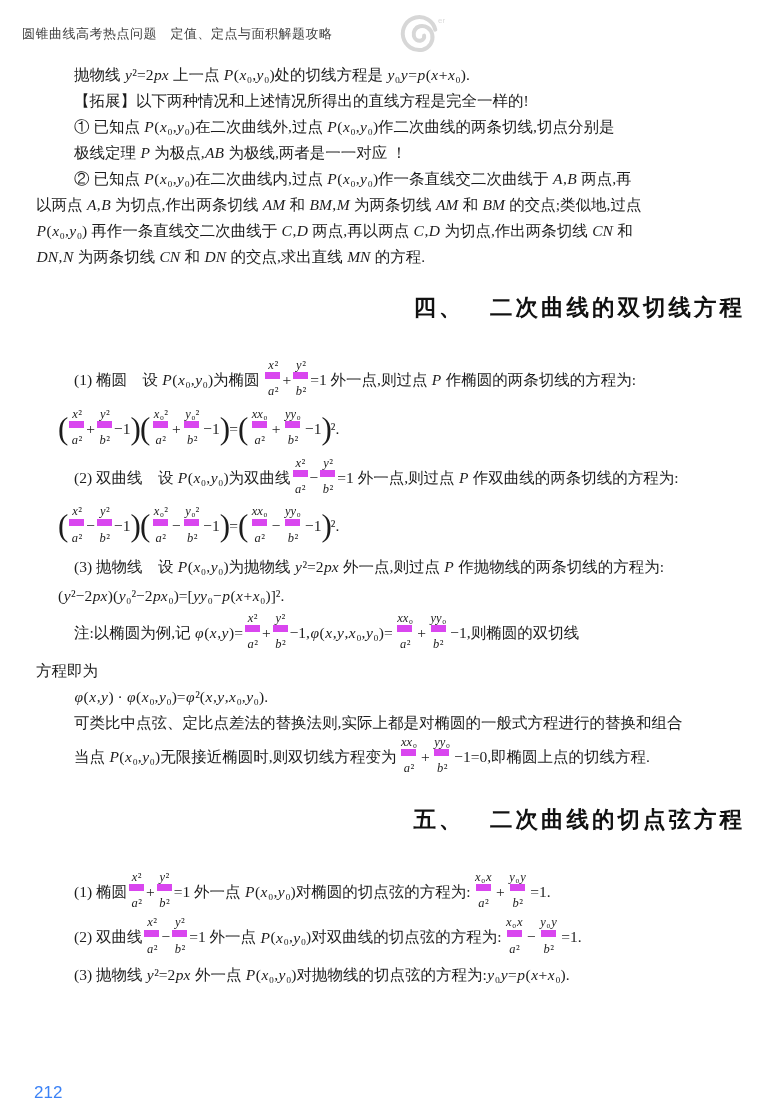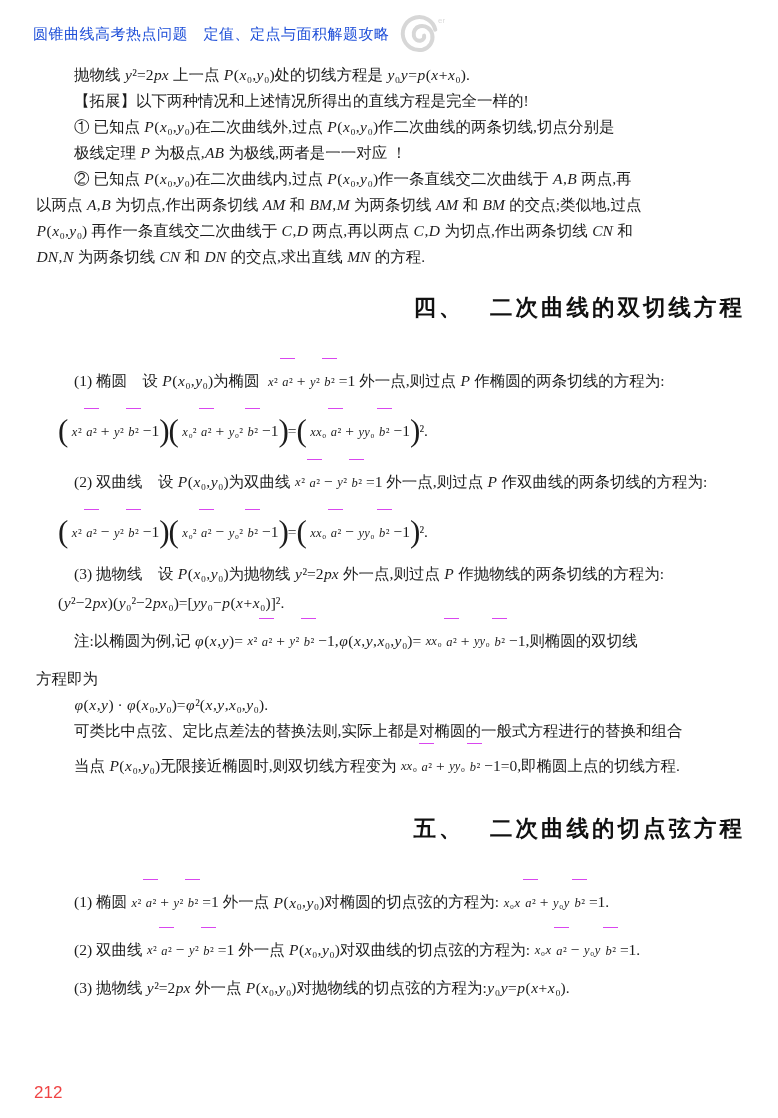--- a/index.html
+++ b/index.html
@@ -1,36 +1,36 @@
 <!DOCTYPE html>
 <html><head>
 <meta charset="utf-8">
 <style>
   html,body{margin:0;padding:0;background:#e8e8e8}
   .page{position:relative;width:778px;height:1118px;background:#ffffff;margin:0 auto;
         font-family:"Liberation Serif","DejaVu Serif",serif;color:#1c1c1c;overflow:hidden}
-  .header{position:absolute;left:33px;top:25px;
+  .header{position:absolute;left:22px;top:25px;
           font-family:"Liberation Sans","DejaVu Sans",sans-serif;
-          font-size:15px;color:#1d4ed8;letter-spacing:.5px;font-weight:500;white-space:nowrap}
+          font-size:13px;color:#404040;letter-spacing:.5px;font-weight:500;white-space:nowrap}
   .watermark{position:absolute;left:396px;top:11px;width:52px;height:50px;pointer-events:none}
   .content{position:absolute;left:36px;right:33px;top:62px}
   .line{font-size:15.5px;line-height:26px;min-height:26px}
   .line i{font-style:italic;padding:0 .5px}
   .ind1{padding-left:22px}
   .ind2{padding-left:38px}
   .formula{margin:3px 0}
-  .frac{display:inline-flex;flex-direction:row;align-items:center;vertical-align:middle;
+  .frac{display:inline-flex;flex-direction:column;align-items:center;vertical-align:middle;
         margin:0 2px;font-size:12.5px;line-height:1.15;transform:translateY(-1px)}
   .frac .num{padding:0 2px}
-  .frac .den{border-top:1px solid #d946ef;padding:16px 2px}
+  .frac .den{border-top:7px solid #d946ef;padding:5px 2px}
   .bigp{font-size:31px;font-weight:400;vertical-align:middle;line-height:0;position:relative;top:-2px;letter-spacing:-1px}
   .section-heading{font-size:22.5px;font-weight:700;text-align:right;margin:22px 0 36px;
                    letter-spacing:3px;color:#111}
   .pageno{position:absolute;left:34px;bottom:15px;
-          font-family:"Liberation Sans","DejaVu Sans",sans-serif;font-size:17px;color:#ef4444}
+          font-family:"Liberation Sans","DejaVu Sans",sans-serif;font-size:17px;color:#3b82f6}
 </style>
 </head>
 <body>
 
 <div class="page">
 
   <div class="header">圆锥曲线高考热点问题　定值、定点与面积解题攻略</div>
 
   <svg class="watermark" viewBox="0 0 52 50" xmlns="http://www.w3.org/2000/svg">
     <g transform="rotate(-12 24 26)" fill="none" stroke="#d7d7d7" stroke-width="4" stroke-linecap="round">

